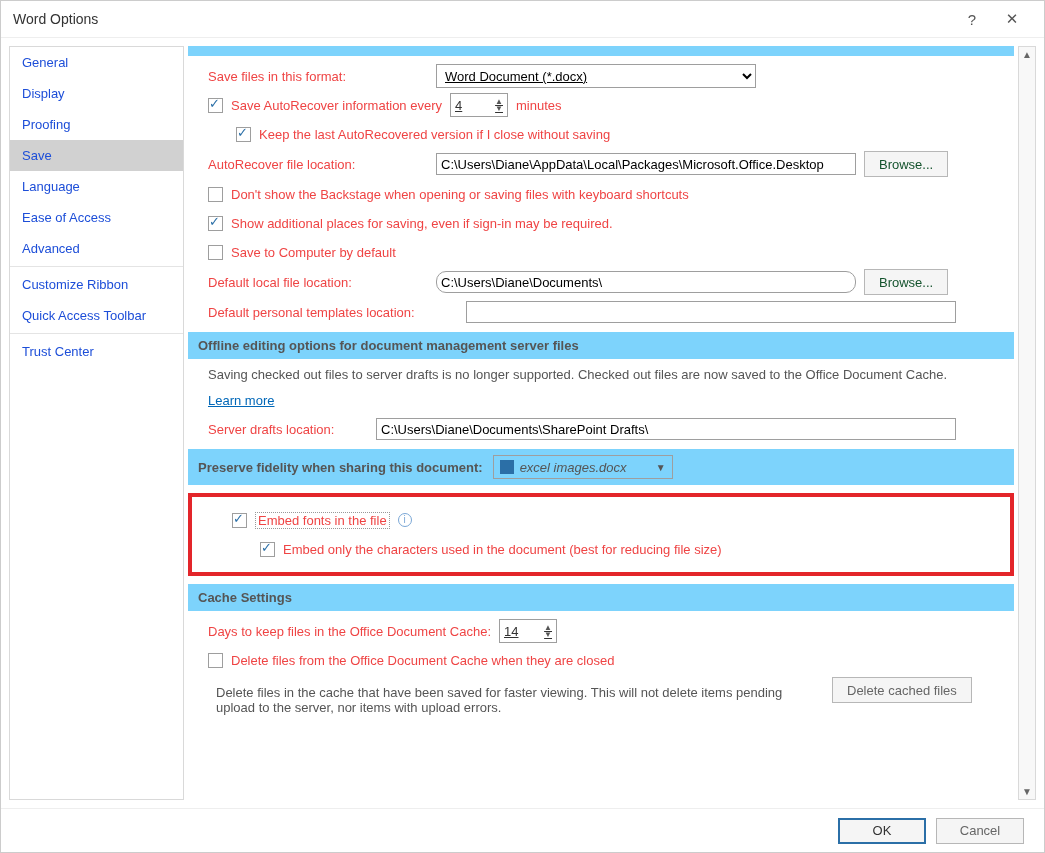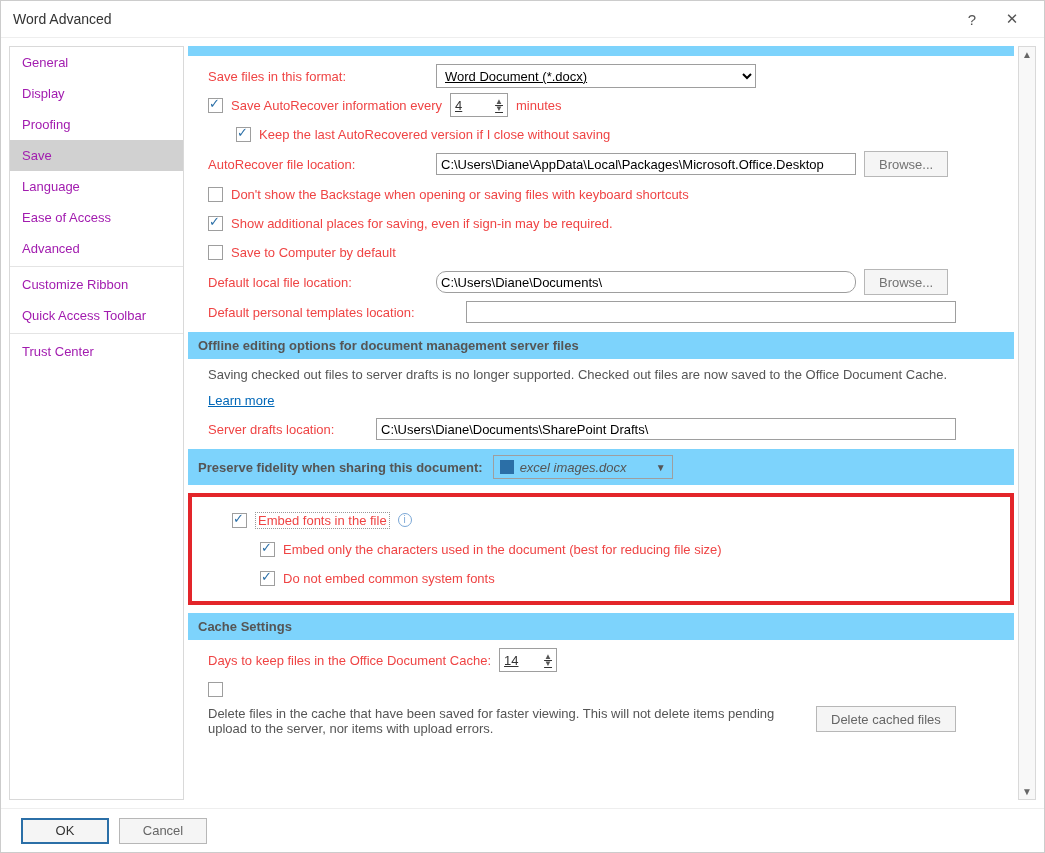--- a/index.html
+++ b/index.html
@@ -3,57 +3,57 @@
 <meta charset="utf-8">
 <style>
 * { box-sizing: border-box; font-family: "Segoe UI", Arial, sans-serif; font-size: 13px; }
 body { margin: 0; background: #fff; color: #333; }
 .window { width: 1045px; height: 853px; border: 1px solid #ccc; background: #fff; display: flex; flex-direction: column; }
 .titlebar { height: 36px; display: flex; align-items: center; padding: 0 12px; }
 .titlebar .title { flex: 1; font-size: 14px; }
 .titlebar .btn { width: 40px; text-align: center; font-size: 15px; color: #555; cursor: pointer; }
 .outer-body { flex: 1; display: flex; padding: 8px; border-top: 1px solid #eee; }
 .sidebar { width: 175px; border: 1px solid #d9d9d9; background: #fff; }
-.side-item { padding: 8px 12px; color: #a21caf; cursor: pointer; }
+.side-item { padding: 8px 12px; color: #1d4ed8; cursor: pointer; }
 .side-item.selected { background: #d1d1d1; }
 .side-sep { height: 1px; background: #e4e4e4; margin: 2px 0; }
 .content-wrap { flex: 1; position: relative; display: flex; }
 .content { flex: 1; overflow: hidden; padding: 0 4px 0 4px; }
 .scrollbar { width: 18px; border: 1px solid #d9d9d9; display: flex; flex-direction: column; align-items: center; justify-content: space-between; background: #f8f8f8; }
 .scrollbar .arrow { font-size: 10px; color: #666; cursor: pointer; padding: 2px; }
 .scrollbar .thumb { width: 14px; flex: 1; }
 .section-bar { background: #7dd3fc; padding: 6px 10px; font-weight: 600; color: #555; margin: 8px 0; display: flex; align-items: center; gap: 10px; }
 .row { display: flex; align-items: center; margin: 5px 0 5px 20px; gap: 8px; min-height: 24px; }
 .row.indent2 { margin-left: 48px; align-items: center; }
 .label { color: #ef4444; }
 input[type=text].field { border: 1px solid #9e9e9e; height: 22px; padding: 0 4px; }
 select.combo, .spin { border: 1px solid #9e9e9e; height: 24px; background: #fff; padding: 0 4px; text-decoration: underline; }
 .spin { width: 58px; display: flex; align-items: center; justify-content: space-between; }
 .spin .arrows { font-size: 8px; line-height: 7px; color: #555; cursor: pointer; }
 .btn-std { border: 1px solid #b7b7b7; background: #f5f5f5; height: 26px; padding: 0 14px; color: #666; cursor: pointer; }
-.btn-std.disabled { color: #737373; }
+.btn-std.disabled { color: #14532d; }
 .checkbox { display: inline-block; width: 15px; height: 15px; border: 1px solid #9e9e9e; position: relative; flex-shrink: 0; }
 .checkbox.checked::after { content: "✓"; position: absolute; top: -3px; left: 0px; font-size: 13px; color: #2b6fa7; }
 a.link { color: #0067b8; text-decoration: underline; cursor: pointer; }
 .info-icon { display:inline-block; width:14px; height:14px; border:1px solid #7aa7d6; border-radius:50%; font-size:10px; line-height:12px; text-align:center; color:#7aa7d6; }
 .highlight-box { border: 4px solid #e3252a; padding: 6px 0; margin: 2px 0 8px 0; }
-.footer { height: 44px; display: flex; justify-content: flex-start; align-items: center; gap: 10px; padding: 3px 20px; border-top: 1px solid #eee; }
+.footer { height: 44px; display: flex; justify-content: flex-end; align-items: center; gap: 10px; padding: 3px 20px; border-top: 1px solid #eee; }
 .footer .btn-std { width: 88px; }
 .footer .btn-std.primary { border: 2px solid #2b6fa7; color: #333; }
 .doc-select { display:inline-flex; align-items:center; border:1px solid #9e9e9e; height:24px; padding:0 6px; gap:6px;font-style:italic; }
 .doc-icon { width:14px; height:14px; background:#2b6fa7; }
 .arrow-dn { font-size:10px; color:#555; margin-left:auto; }
 .desc { color:#555; margin:6px 0 6px 20px; max-width: 600px; }
 </style>
 </head>
 <body>
 
 <div class="window">
   <div class="titlebar">
-    <span class="title">Word Advanced</span>
+    <span class="title">Word Options</span>
     <span class="btn">?</span>
     <span class="btn">✕</span>
   </div>
 
   <div class="outer-body">
     <div class="sidebar" id="sidebar">
         <div class="side-item">General</div>
         <div class="side-item">Display</div>
         <div class="side-item">Proofing</div>
         <div class="side-item selected">Save</div>
@@ -146,41 +146,38 @@
         <div class="highlight-box">
           <div class="row" style="margin-left:40px">
             <span class="checkbox checked"></span>
             <span class="label" style="border:1px dotted #999; padding:0 2px">Embed fonts in the file</span>
             <span class="info-icon">i</span>
           </div>
           <div class="row" style="margin-left:68px">
             <span class="checkbox checked"></span>
             <span class="label">Embed only the characters used in the document (best for reducing file size)</span>
           </div>
-          <div class="row" style="margin-left:68px">
-            <span class="checkbox checked"></span>
-            <span class="label">Do not embed common system fonts</span>
-          </div>
         </div>
 
         <div class="section-bar">Cache Settings</div>
 
         <div class="row">
           <span class="label">Days to keep files in the Office Document Cache:</span>
           <div class="spin">
             <span>14</span>
             <span class="arrows">▲<br>▼</span>
           </div>
         </div>
         <div class="row">
           <span class="checkbox"></span>
+          <span class="label">Delete files from the Office Document Cache when they are closed</span>
         </div>
 
         <div class="row" style="align-items:flex-start">
-          <span class="desc" style="margin:0;flex:1">Delete files in the cache that have been saved for faster viewing. This will not delete items pending upload to the server, nor items with upload errors.</span>
+          <span class="desc" style="margin:8px;flex:1">Delete files in the cache that have been saved for faster viewing. This will not delete items pending upload to the server, nor items with upload errors.</span>
           <button class="btn-std">Delete cached files</button>
         </div>
 
       </div>
       <div class="scrollbar">
         <span class="arrow">▲</span>
         <div class="thumb"></div>
         <span class="arrow">▼</span>
       </div>
     </div>

